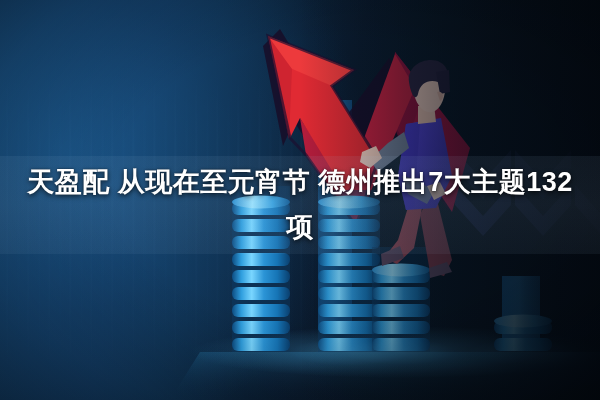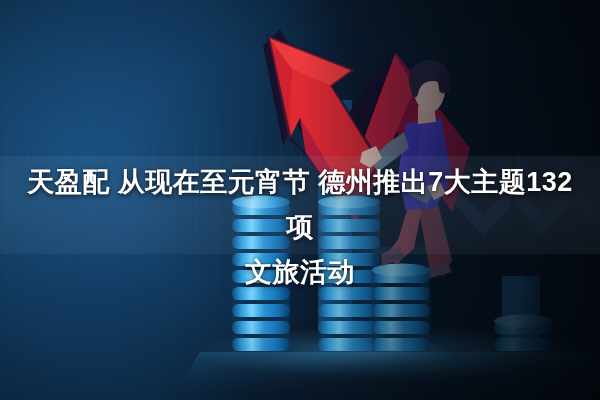--- a/index.html
+++ b/index.html
@@ -269,16 +269,15 @@
       <ellipse cx="523" cy="352" rx="56" ry="13" fill="url(#glowG)"></ellipse>
     </g>
   </svg>
 
   <div class="bg-right-dark"></div>
   <div class="bg-vignette"></div>
 
   <div class="headline-band"></div>
   <div class="headline">
     <div>天盈配 从现在至元宵节 德州推出7大主题132项</div>
-    <div>文旅活动</div>
   </div>
 
 </div>
 
 </body></html>

